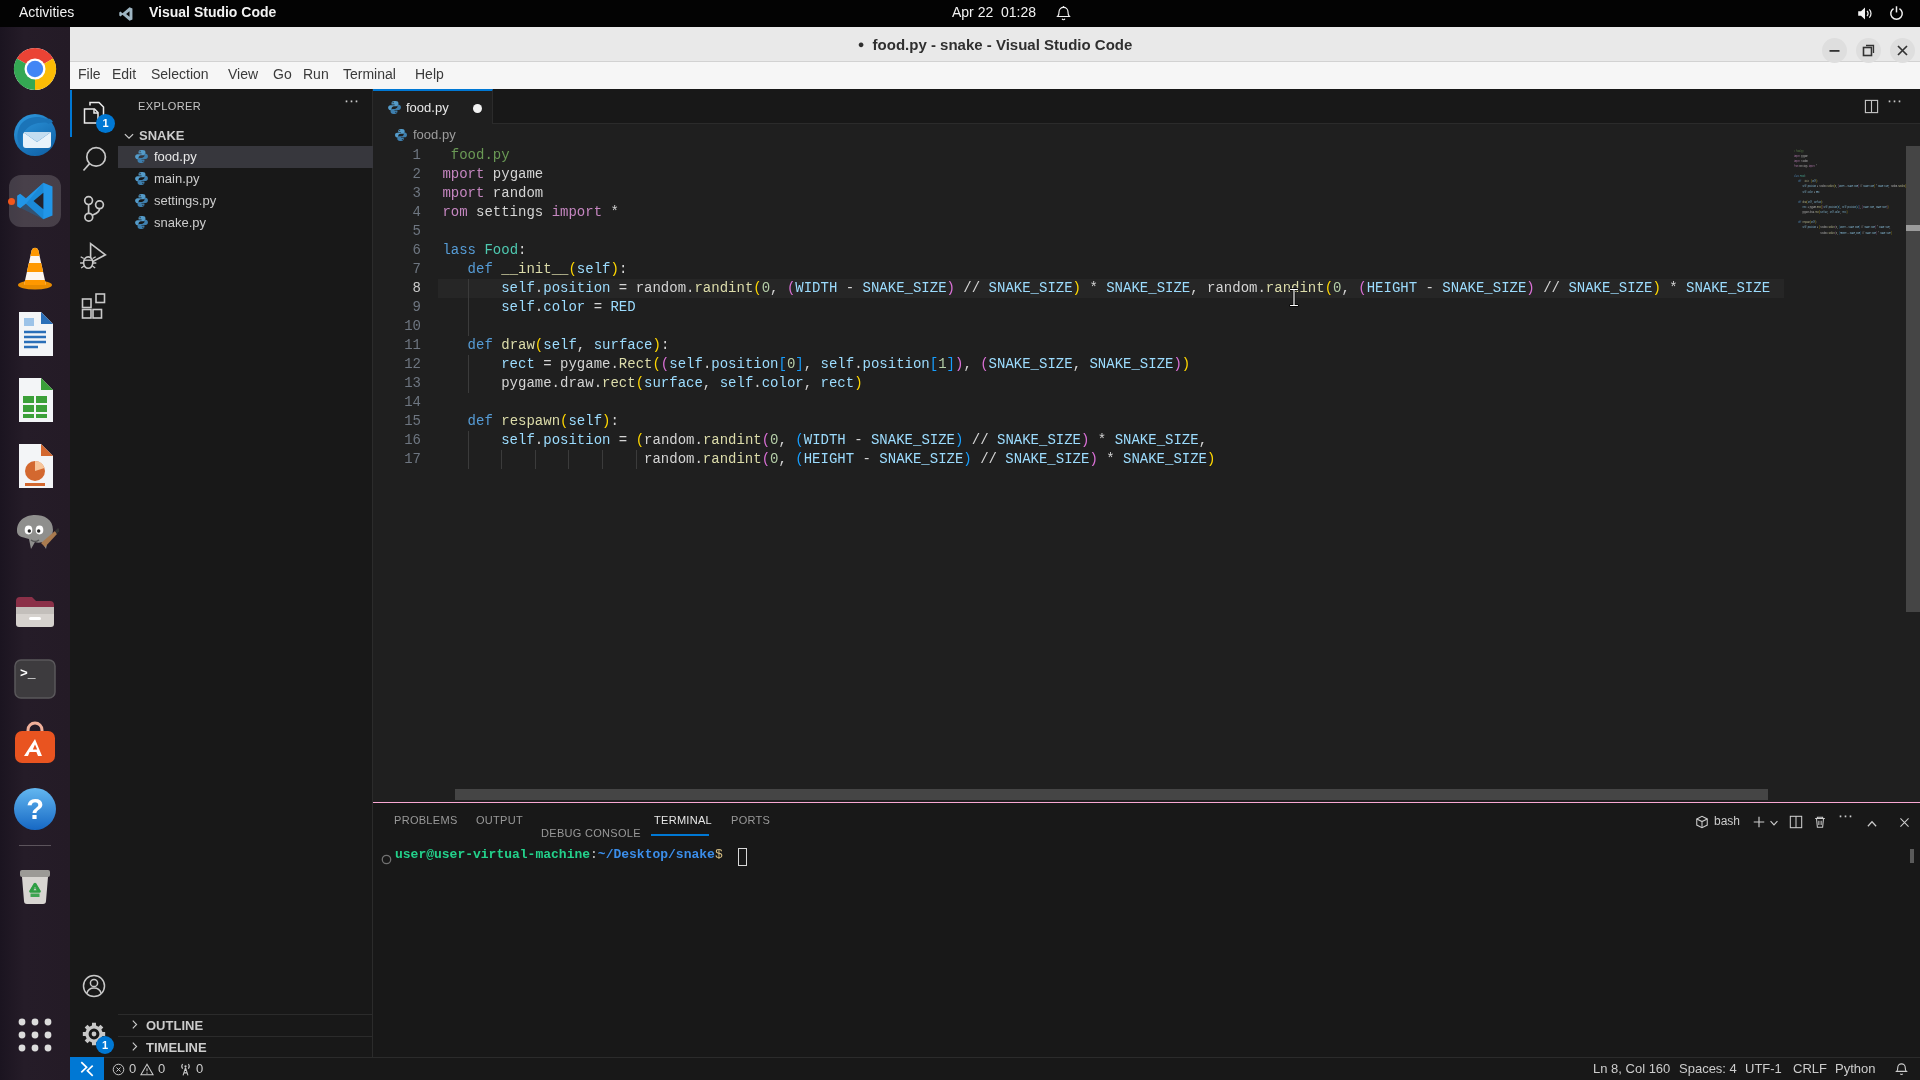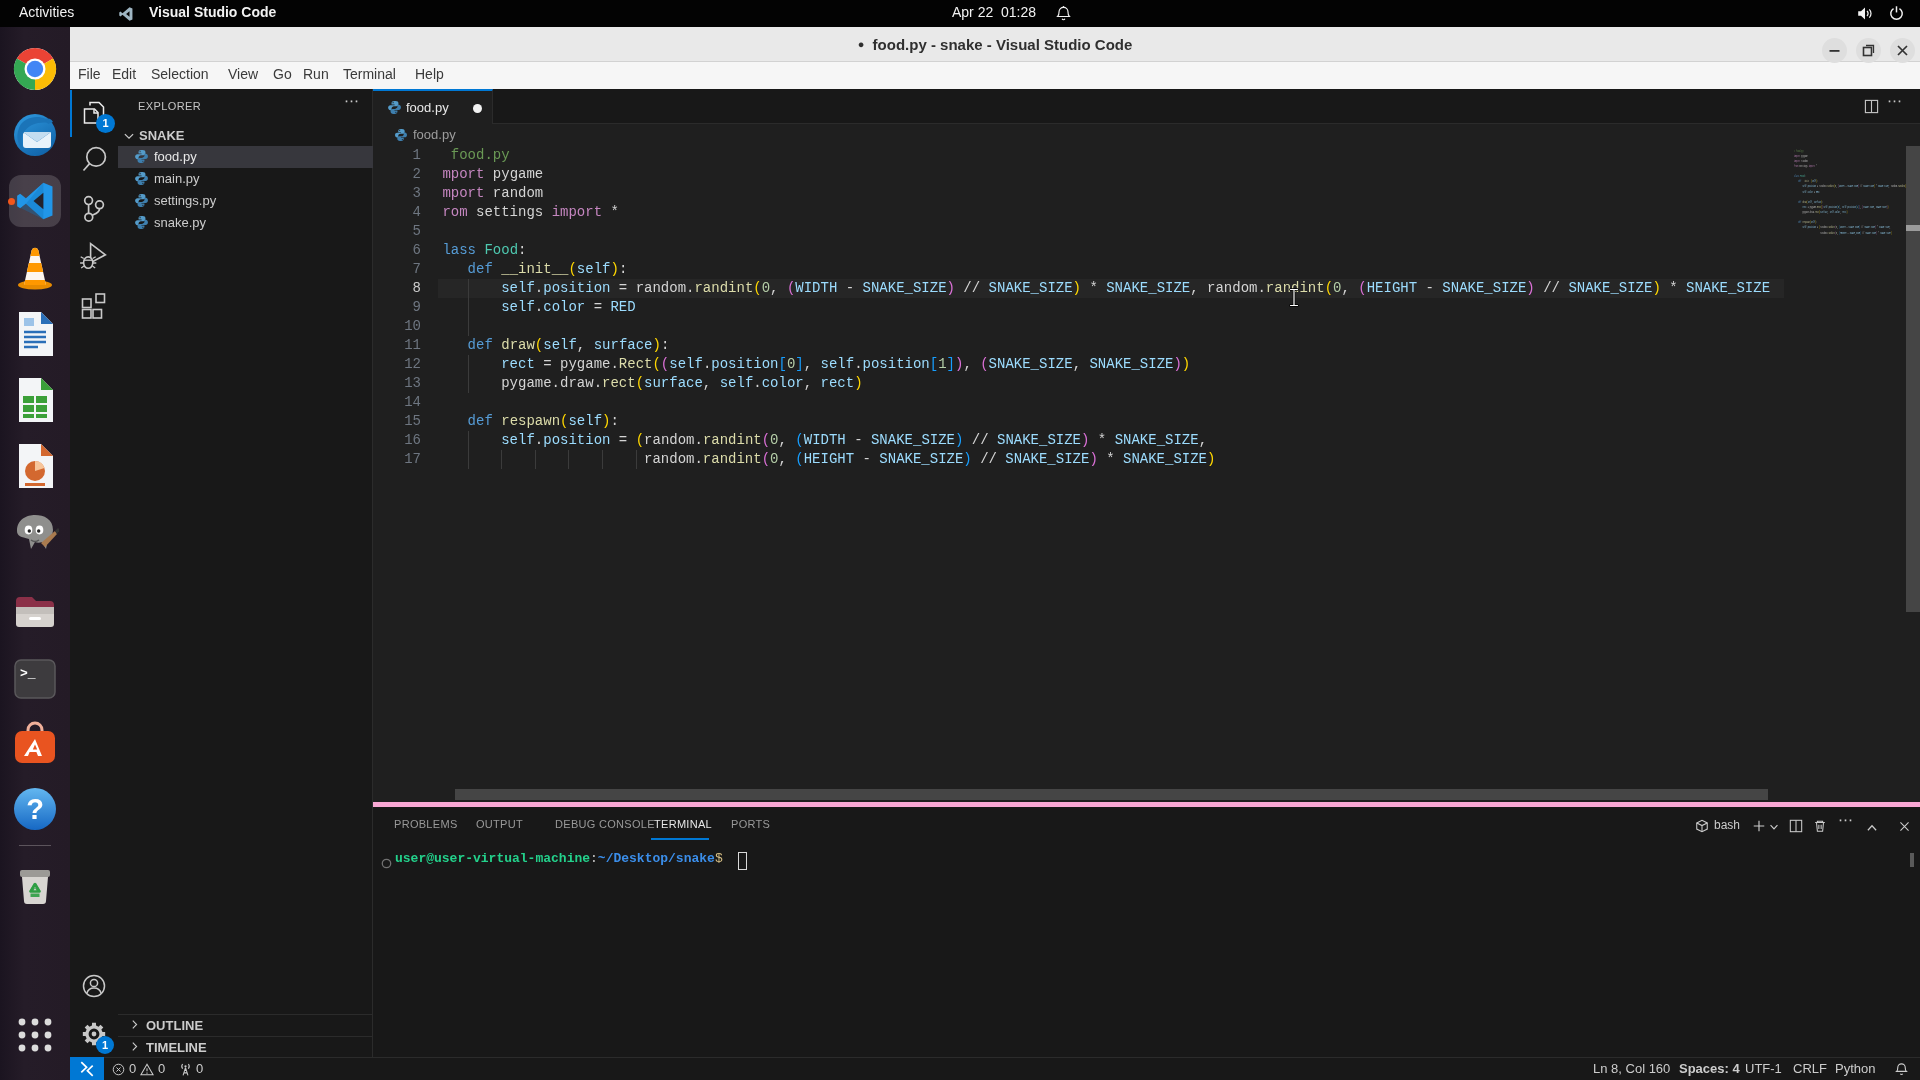--- a/index.html
+++ b/index.html
@@ -29,21 +29,21 @@
 #codeclip { position:absolute; left:70px; top:0; width:1341px; height:656px; overflow:hidden; }
 #codepre, #minipre { font-family:"Liberation Mono", monospace; font-size:14px; line-height:19px; color:#d4d4d4; white-space:pre; }
 #codepre { margin-left:-9px; }
 #curline { position:absolute; left:65px; top:133px; width:1346px; height:19px; background:#262626; }
 .guide { position:absolute; width:1px; background:#3b3b3b; }
 #minimap { position:absolute; left:1411px; top:0; width:122px; height:656px; overflow:hidden; }
 #minipre { position:absolute; left:10px; top:2px; transform:scale(0.125,0.27); transform-origin:0 0; opacity:0.85; }
 #vscroll { position:absolute; left:1533px; top:0; width:14px; height:466px; background:#454545; }
 #cursmark { position:absolute; left:1533px; top:79px; width:14px; height:6px; background:#9b9b9b; }
 #hscroll { position:absolute; left:82px; top:643px; width:1313px; height:11px; background:#454545; }
-#panel { position:absolute; left:0; top:713px; width:1547px; height:255px; background:#181818; border-top:5px solid #f9a8d4; }
+#panel { position:absolute; left:0; top:713px; width:1547px; height:255px; background:#181818; border-top:1px solid #f9a8d4; }
 .ptab { position:absolute; top:11px; font-size:11px; letter-spacing:0.3px; color:#999999; }
 #terminalrow { position:absolute; left:0; top:44px; width:1547px; height:20px;
   font-family:"Liberation Mono", monospace; font-size:13px; font-weight:bold; color:#cccccc; }
 #statusbar { position:absolute; left:0; top:1030px; width:1850px; height:23px; background:#181818; border-top:1px solid #2b2b2b;
   color:#cccccc; font-size:13px; }
 #remote { position:absolute; left:0; top:-1px; width:34px; height:24px; background:#0078d4; }
 .c { color:#6a9955; } .k { color:#c586c0; } .kb { color:#569cd6; } .cl { color:#4ec9b0; }
 .fn { color:#dcdcaa; } .v { color:#9cdcfe; } .n { color:#b5cea8; }
 .b1 { color:#ffd700; } .b2 { color:#da70d6; } .b3 { color:#179fff; }
 .tg { color:#23d18b; font-weight:bold; } .tb { color:#3b8eea; font-weight:bold; }
@@ -385,21 +385,21 @@
             <path d="M2.5 1.5 h7 M6 1.5 v16 M2.5 17.5 h7"></path>
           </g>
           <g stroke="#fff" stroke-width="1.2" stroke-linecap="round">
             <path d="M2.5 1.5 h7 M6 1.5 v16 M2.5 17.5 h7"></path>
           </g>
         </svg>
     </div>
     <div id="panel">
       <span class="ptab" style="left:21px;">PROBLEMS</span>
       <span class="ptab" style="left:103px;">OUTPUT</span>
-      <span class="ptab" style="left:182px;">DEBUG CONSOLE</span>
+      <span class="ptab" style="left:168px;margin-top:13px;">DEBUG CONSOLE</span>
       <span class="ptab" style="left:281px;color:#e7e7e7;">TERMINAL</span>
       <span class="ptab" style="left:358px;">PORTS</span>
       <div class="abs" style="left:278px;top:31px;width:58px;height:2px;background:#0078d4;"></div>
       <svg class="abs" style="left:1322px;top:12px;" width="14" height="14" viewBox="0 0 16 16" fill="none" stroke="#cccccc" stroke-width="1.2">
           <path d="M2 4.5 L8 1.5 L14 4.5 V11.5 L8 14.5 L2 11.5 Z"></path>
           <path d="M2 4.5 L8 7.5 L14 4.5 M8 7.5 V14.5"></path>
         </svg>
       <span class="abs" style="left:1341px;top:11px;font-size:12px;color:#cccccc;">bash</span>
       <svg class="abs" style="left:1379px;top:12px;" width="14" height="14" viewBox="0 0 16 16" stroke="#cccccc" stroke-width="1.3">
           <path d="M8 2 V14 M2 8 H14"></path>
@@ -446,21 +446,21 @@
         <path d="M8 6 V9.5 M8 11 V12.3"></path>
       </svg>
     <span class="abs" style="left:88px;top:3px;">0</span>
     <svg class="abs" style="left:108px;top:4px;" width="15" height="15" viewBox="0 0 16 16" fill="none" stroke="#cccccc" stroke-width="1.1">
         <circle cx="8" cy="4.6" r="1.2" fill="#cccccc" stroke="none"></circle>
         <path d="M8 6 L5.4 14.2 M8 6 L10.6 14.2 M5.9 11.6 L10.1 11.6 M6.7 9 L9.3 9"></path>
         <path d="M4.9 2.2 a4.2 4.2 0 0 0 0 5 M11.1 2.2 a4.2 4.2 0 0 1 0 5"></path>
       </svg>
     <span class="abs" style="left:126px;top:3px;">0</span>
     <span class="abs" style="left:1523px;top:3px;">Ln 8, Col 160</span>
-    <span class="abs" style="left:1609px;top:3px;font-weight:bold;">Spaces: 4</span>
+    <span class="abs" style="left:1609px;top:3px;">Spaces: 4</span>
     <span class="abs" style="left:1675px;top:3px;">UTF-1</span>
     <span class="abs" style="left:1723px;top:3px;">CRLF</span>
     <span class="abs" style="left:1765px;top:3px;">Python</span>
     <svg class="abs" style="left:1824px;top:4px;" width="15" height="15" viewBox="0 0 16 16" fill="none" stroke="#cccccc" stroke-width="1.2">
         <path d="M8 2 a4 4 0 0 1 4 4 c0 3 1.2 4 1.2 4 H2.8 c0 0 1.2-1 1.2-4 a4 4 0 0 1 4-4 Z"></path>
         <path d="M6.8 12.5 a1.3 1.3 0 0 0 2.4 0"></path>
       </svg>
   </div>
 </div>
 

